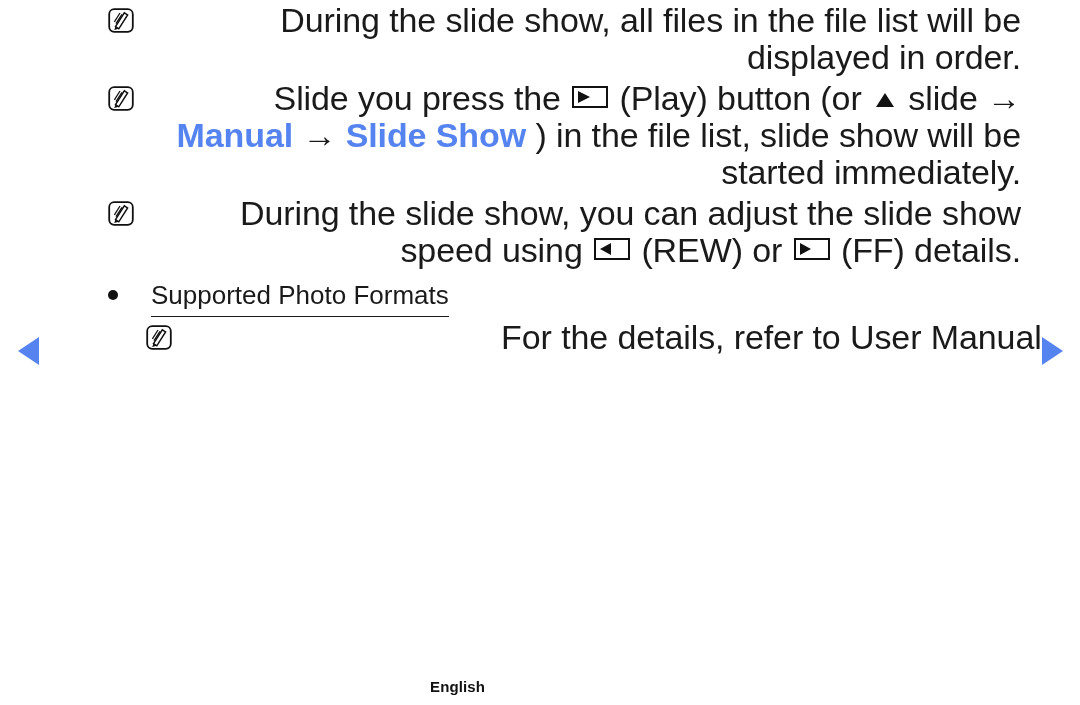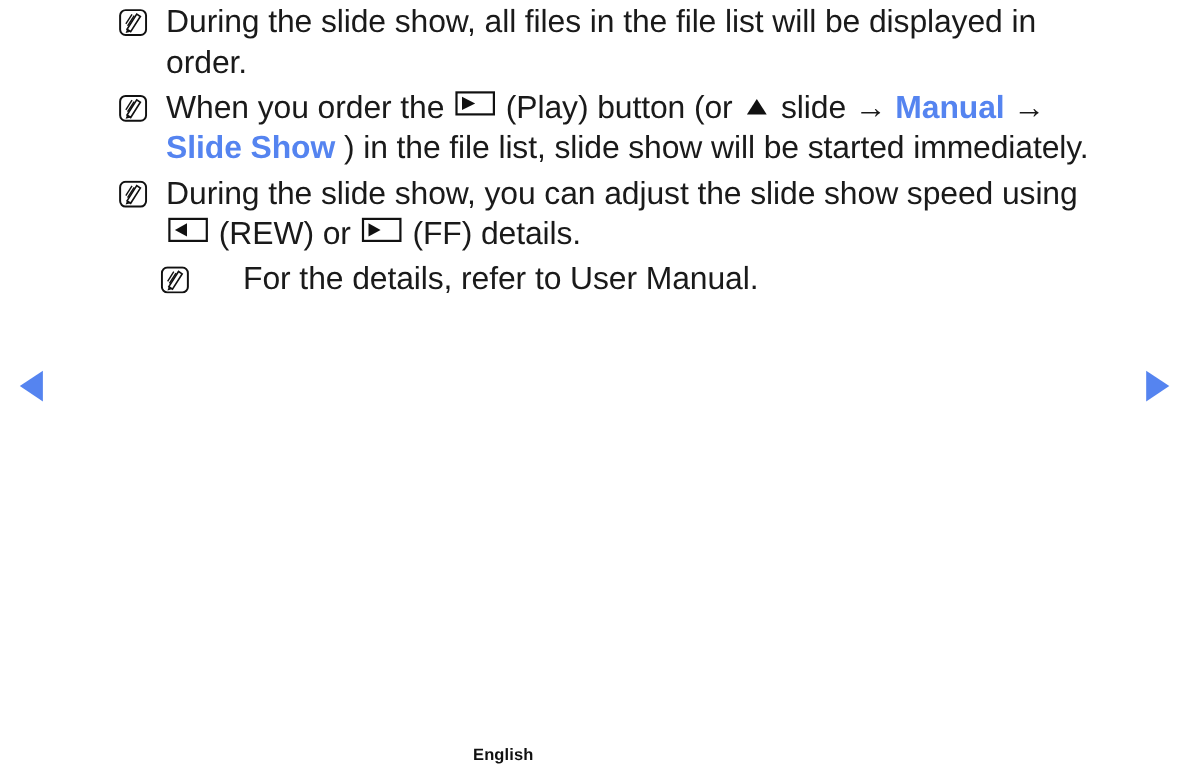--- a/index.html
+++ b/index.html
@@ -36,25 +36,26 @@
     width: 43px;
     display: flex;
     justify-content: flex-start;
     padding-top: 6px;
   }
   .note-row.indent-note { padding-left: 108px; }
   .note-row.indent-sub   { padding-left: 146px; }
 
   .note-text {
     flex: 1 1 auto;
-    font-size: 29px;
+    font-size: 34px;
     line-height: 37px;
     letter-spacing: -0.1px;
     color: #1a1a1a;
     max-width: 870px;
+    text-align: right;
   }
   .note-row.indent-sub .note-text { max-width: 830px; margin-left: 32px; }
 
   
   .note-icon {
     width: 26px;
     height: 25px;
     display: inline-block;
     position: relative;
     top: 0;
@@ -162,21 +163,21 @@
       <span class="note-icon">
         <svg width="26" height="25" viewBox="0 0 26 25">
           <rect x="1.2" y="1.2" width="23.6" height="22.6" rx="5" ry="5" fill="#ffffff" stroke="#111111" stroke-width="1.8"></rect>
           <path d="M7.5 18.6 L16.3 4.8 L19.6 7.0 L10.8 20.8 Z" fill="none" stroke="#111111" stroke-width="1.5"></path>
           <path d="M12.0 5.0 L6.4 13.8" fill="none" stroke="#111111" stroke-width="1.3"></path>
           <path d="M14.0 6.3 L8.0 15.6" fill="none" stroke="#111111" stroke-width="1.3"></path>
           <path d="M7.5 18.6 L10.8 20.8 L6.2 22.0 Z" fill="#111111"></path>
         </svg>
       </span>
     </span>
-    <span class="note-text"><span>When you order the </span><span class="keybox"><svg width="26" height="14" viewBox="0 0 26 14">
+    <span class="note-text"><span>Slide you press the </span><span class="keybox"><svg width="26" height="14" viewBox="0 0 26 14">
             <polygon points="1,1 13,7 1,13" fill="#111111">
               <rect x="16" y="1" width="3.6" height="12" fill="#111111">
                 <rect x="21.4" y="1" width="3.6" height="12" fill="#111111"></rect>
               </rect>
             </polygon>
           </svg></span><span> (Play) button (or </span><span class="glyph-tri-up"><svg width="22" height="18" viewBox="0 0 22 18">
             <polygon points="11,2 20,16 2,16" fill="#111111"></polygon>
           </svg></span><span> slide </span><span class="arrow"> → </span><span class="blue"> Manual </span><span class="arrow"> → </span><span class="blue"> Slide Show </span><span> ) in the file list, slide show will be started immediately.</span></span>
   </div>
 
@@ -196,20 +197,26 @@
             <polygon points="12,1 12,13 1,7" fill="#111111">
               <polygon points="25,1 25,13 14,7" fill="#111111"></polygon>
             </polygon>
           </svg></span><span> (REW) or </span><span class="keybox"><svg width="26" height="14" viewBox="0 0 26 14">
             <polygon points="1,1 1,13 12,7" fill="#111111">
               <polygon points="14,1 14,13 25,7" fill="#111111"></polygon>
             </polygon>
           </svg></span><span> (FF) details.</span></span>
   </div>
 
+  <div class="bullet-row">
+    <span class="gutter">
+      <span class="bullet-dot"></span>
+    </span>
+    <span class="bullet-text">Supported Photo Formats</span>
+  </div>
 
   <div class="note-row indent-sub">
     <span class="gutter">
       <span class="note-icon">
         <svg width="26" height="25" viewBox="0 0 26 25">
           <rect x="1.2" y="1.2" width="23.6" height="22.6" rx="5" ry="5" fill="#ffffff" stroke="#111111" stroke-width="1.8"></rect>
           <path d="M7.5 18.6 L16.3 4.8 L19.6 7.0 L10.8 20.8 Z" fill="none" stroke="#111111" stroke-width="1.5"></path>
           <path d="M12.0 5.0 L6.4 13.8" fill="none" stroke="#111111" stroke-width="1.3"></path>
           <path d="M14.0 6.3 L8.0 15.6" fill="none" stroke="#111111" stroke-width="1.3"></path>
           <path d="M7.5 18.6 L10.8 20.8 L6.2 22.0 Z" fill="#111111"></path>

